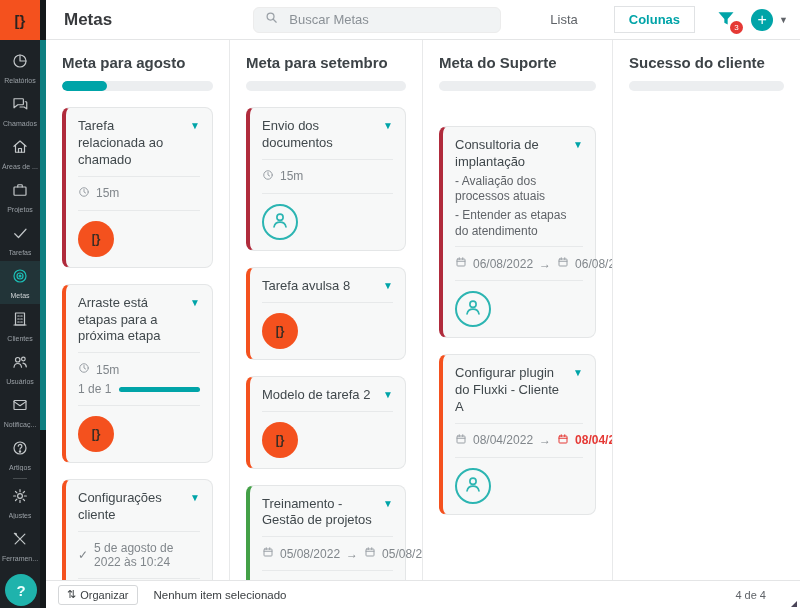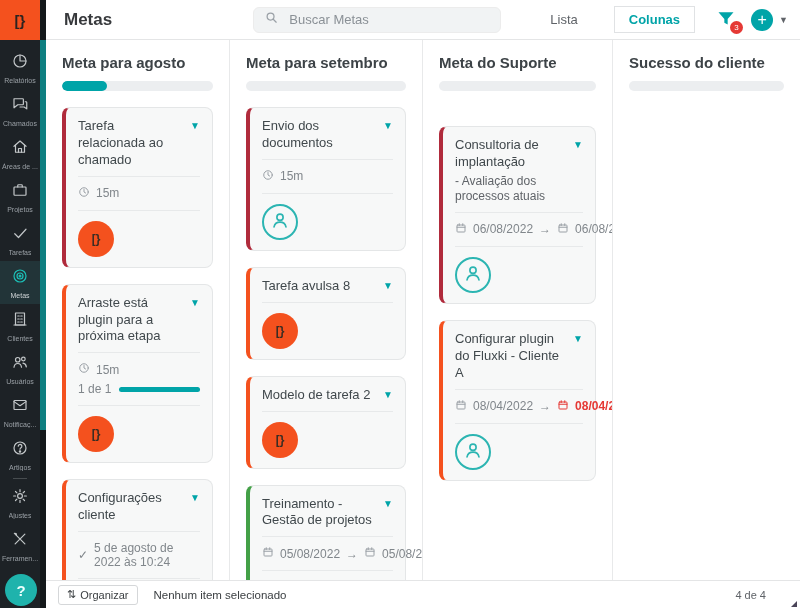--- a/index.html
+++ b/index.html
@@ -246,21 +246,21 @@
           </div>
           <div class="hr"></div>
           <div class="avatar-row">
             <div class="avatar-logo">
               <span>[}</span>
             </div>
           </div>
         </article>
         <article class="card" style="border-left-color: rgb(244, 81, 30);">
           <div class="card-title-row">
-            <span class="card-title">Arraste está plugin para a próxima etapa</span>
+            <span class="card-title">Arraste está etapas para a próxima etapa</span>
             <span class="card-caret">▼</span>
           </div>
           <div class="hr"></div>
           <div class="meta-row">
             <span><svg width="12" height="12" viewBox="0 0 24 24" fill="none" stroke="#9aa0a6" stroke-width="2" stroke-linecap="round">
                 <circle cx="12" cy="12" r="8.5"></circle>
                 <path d="M12 7v5l3.2 2"></path>
               </svg></span>
             <span>15m</span>
           </div>
@@ -366,20 +366,21 @@
       </section>
       <section class="col" style="width: 190px;">
         <div class="col-title">Meta do Suporte</div>
         <div class="col-progress"></div>
         <article class="card" style="border-left-color: rgb(176, 43, 60); margin-top: 35px;">
           <div class="card-title-row">
             <span class="card-title">Consultoria de implantação</span>
             <span class="card-caret">▼</span>
           </div>
           <div class="card-desc">- Avaliação dos processos atuais</div>
+          <div class="card-desc">- Entender as etapas do atendimento</div>
           <div class="hr"></div>
           <div class="meta-row">
             <span><svg width="12" height="12" viewBox="0 0 24 24" fill="none" stroke="#9aa0a6" stroke-width="2" stroke-linecap="round">
                 <rect x="4" y="6" width="16" height="14" rx="1.5"></rect>
                 <path d="M4 10.5h16M8.5 3.5V7M15.5 3.5V7"></path>
               </svg></span>
             <span class="date-start">06/08/2022</span>
             <span>→</span>
             <span><svg width="12" height="12" viewBox="0 0 24 24" fill="none" stroke="#9aa0a6" stroke-width="2" stroke-linecap="round">
                 <rect x="4" y="6" width="16" height="14" rx="1.5"></rect>

